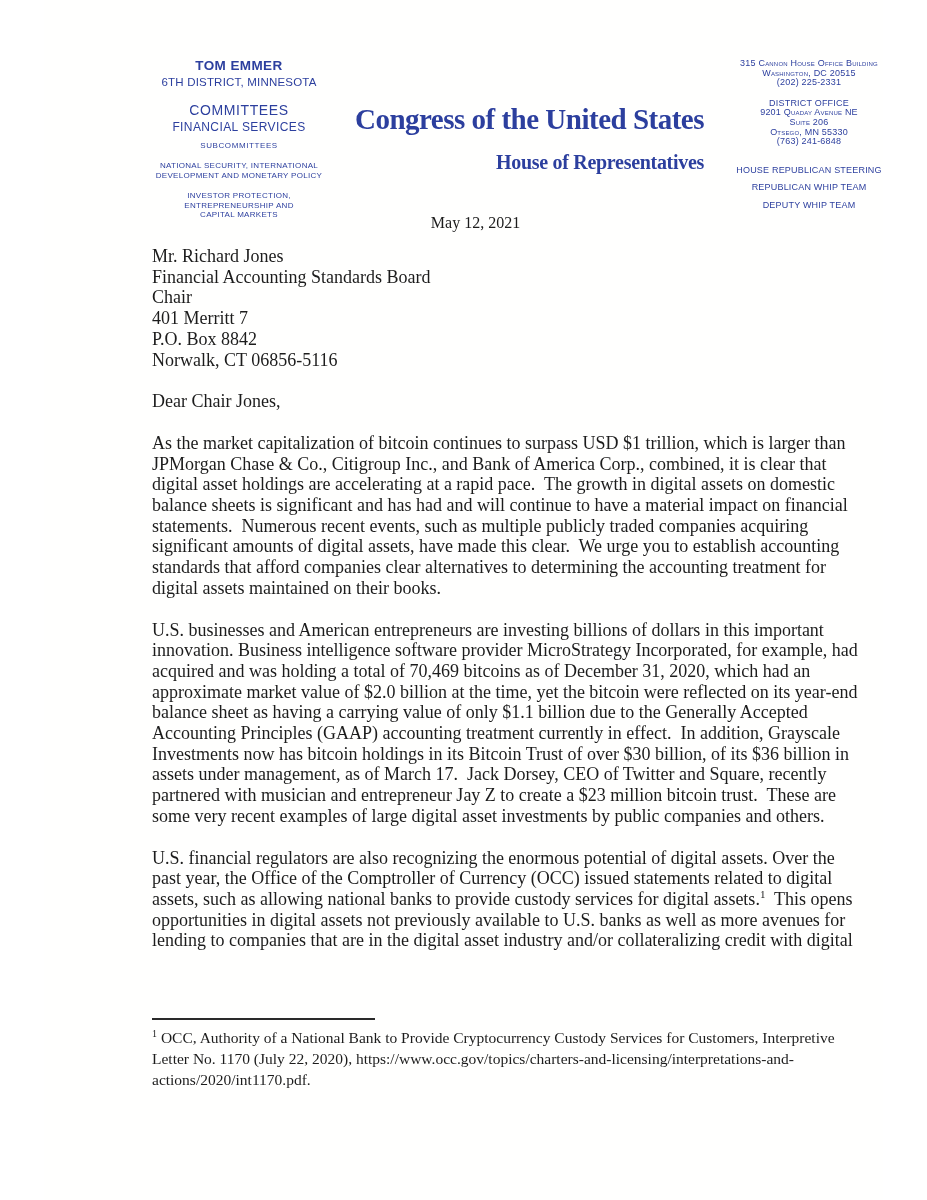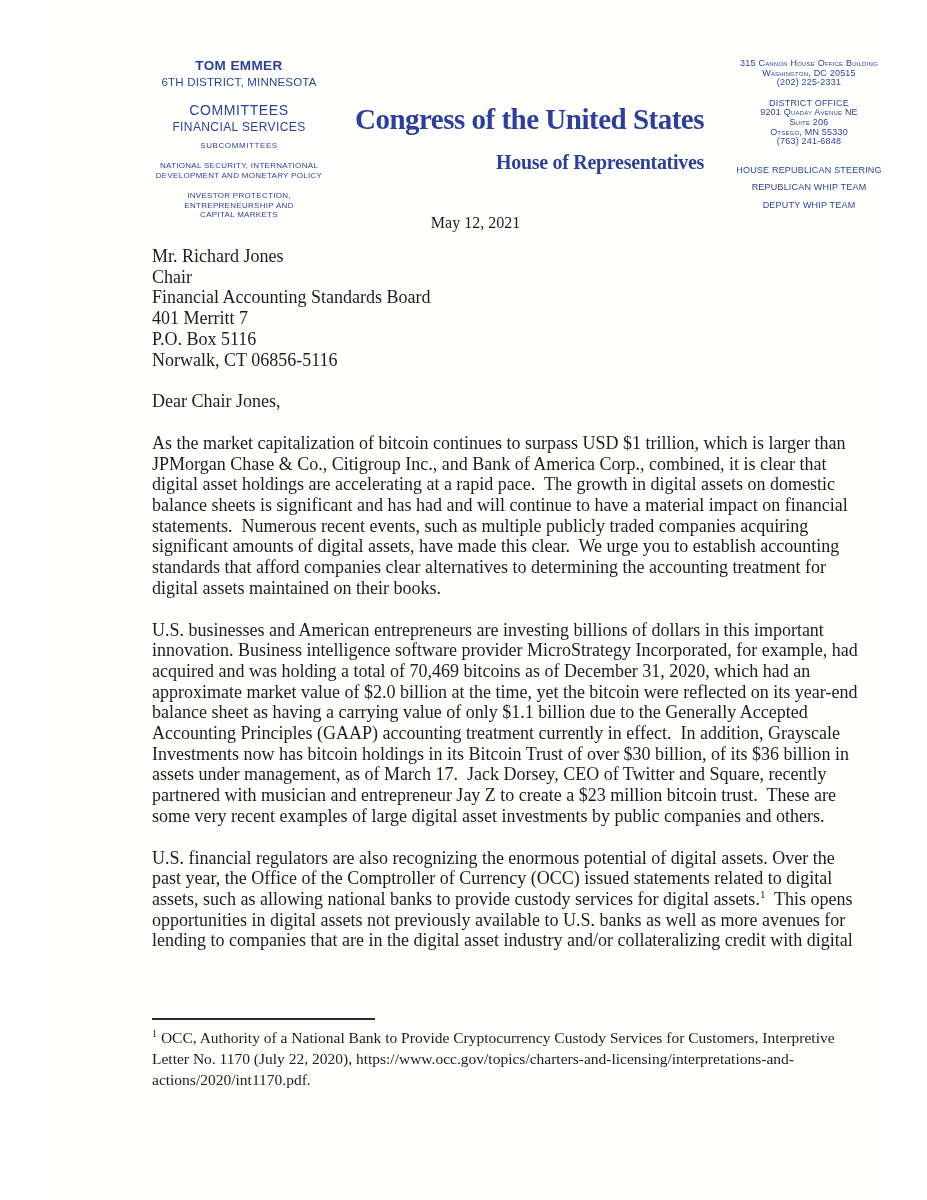--- a/index.html
+++ b/index.html
@@ -131,24 +131,24 @@
     <div class="lh-role-first">HOUSE REPUBLICAN STEERING</div>
     <div class="lh-role">REPUBLICAN WHIP TEAM</div>
     <div class="lh-role">DEPUTY WHIP TEAM</div>
   </div>
 
   <div class="date-line">May 12, 2021</div>
 
   <div class="letter-body">
     <div class="recipient">
       <div>Mr. Richard Jones</div>
+      <div>Financial Accounting Standards Board</div>
       <div>Chair</div>
-      <div>Financial Accounting Standards Board</div>
       <div>401 Merritt 7</div>
-      <div>P.O. Box 5116</div>
+      <div>P.O. Box 8842</div>
       <div>Norwalk, CT 06856-5116</div>
     </div>
 
     <div class="salutation">Dear Chair Jones,</div>
 
     <p class="para">As the market capitalization of bitcoin continues to surpass USD $1 trillion, which is larger than JPMorgan Chase &amp; Co., Citigroup Inc., and Bank of America Corp., combined, it is clear that digital asset holdings are accelerating at a rapid pace.  The growth in digital assets on domestic balance sheets is significant and has had and will continue to have a material impact on financial statements.  Numerous recent events, such as multiple publicly traded companies acquiring significant amounts of digital assets, have made this clear.  We urge you to establish accounting standards that afford companies clear alternatives to determining the accounting treatment for digital assets maintained on their books.</p>
 
     <p class="para">U.S. businesses and American entrepreneurs are investing billions of dollars in this important innovation. Business intelligence software provider MicroStrategy Incorporated, for example, had acquired and was holding a total of 70,469 bitcoins as of December 31, 2020, which had an approximate market value of $2.0 billion at the time, yet the bitcoin were reflected on its year-end balance sheet as having a carrying value of only $1.1 billion due to the Generally Accepted Accounting Principles (GAAP) accounting treatment currently in effect.  In addition, Grayscale Investments now has bitcoin holdings in its Bitcoin Trust of over $30 billion, of its $36 billion in assets under management, as of March 17.  Jack Dorsey, CEO of Twitter and Square, recently partnered with musician and entrepreneur Jay Z to create a $23 million bitcoin trust.  These are some very recent examples of large digital asset investments by public companies and others.</p>
 
     <p class="para"><span>U.S. financial regulators are also recognizing the enormous potential of digital assets. Over the past year, the Office of the Comptroller of Currency (OCC) issued statements related to digital assets, such as allowing national banks to provide custody services for digital assets.</span><sup>1</sup><span>  This opens opportunities in digital assets not previously available to U.S. banks as well as more avenues for lending to companies that are in the digital asset industry and/or collateralizing credit with digital</span></p>

